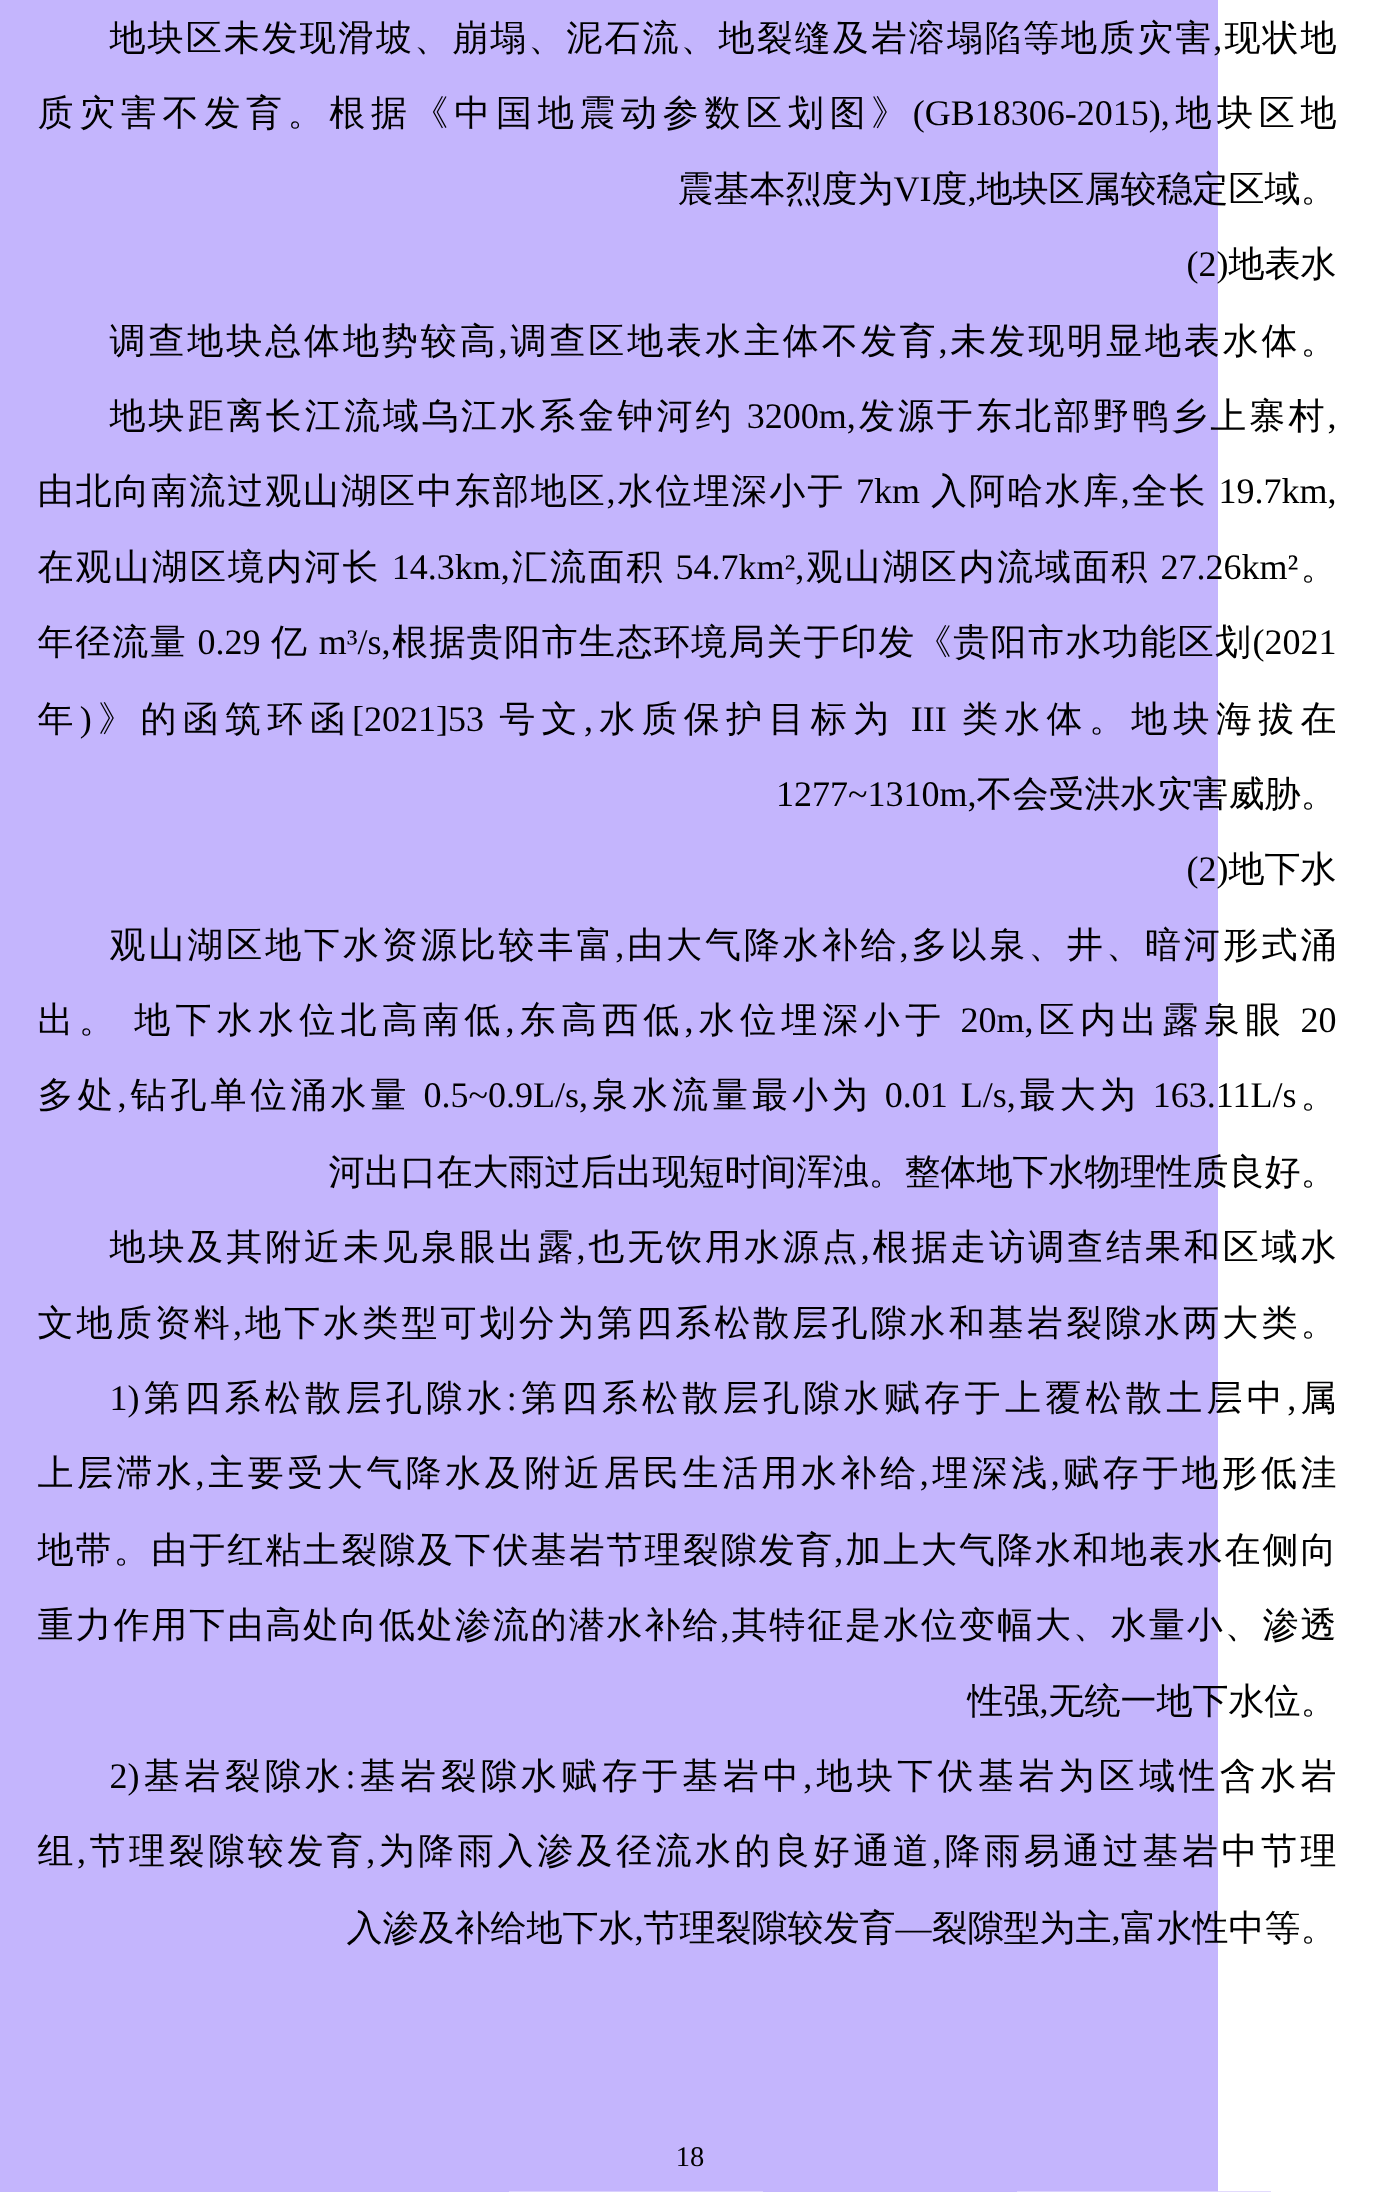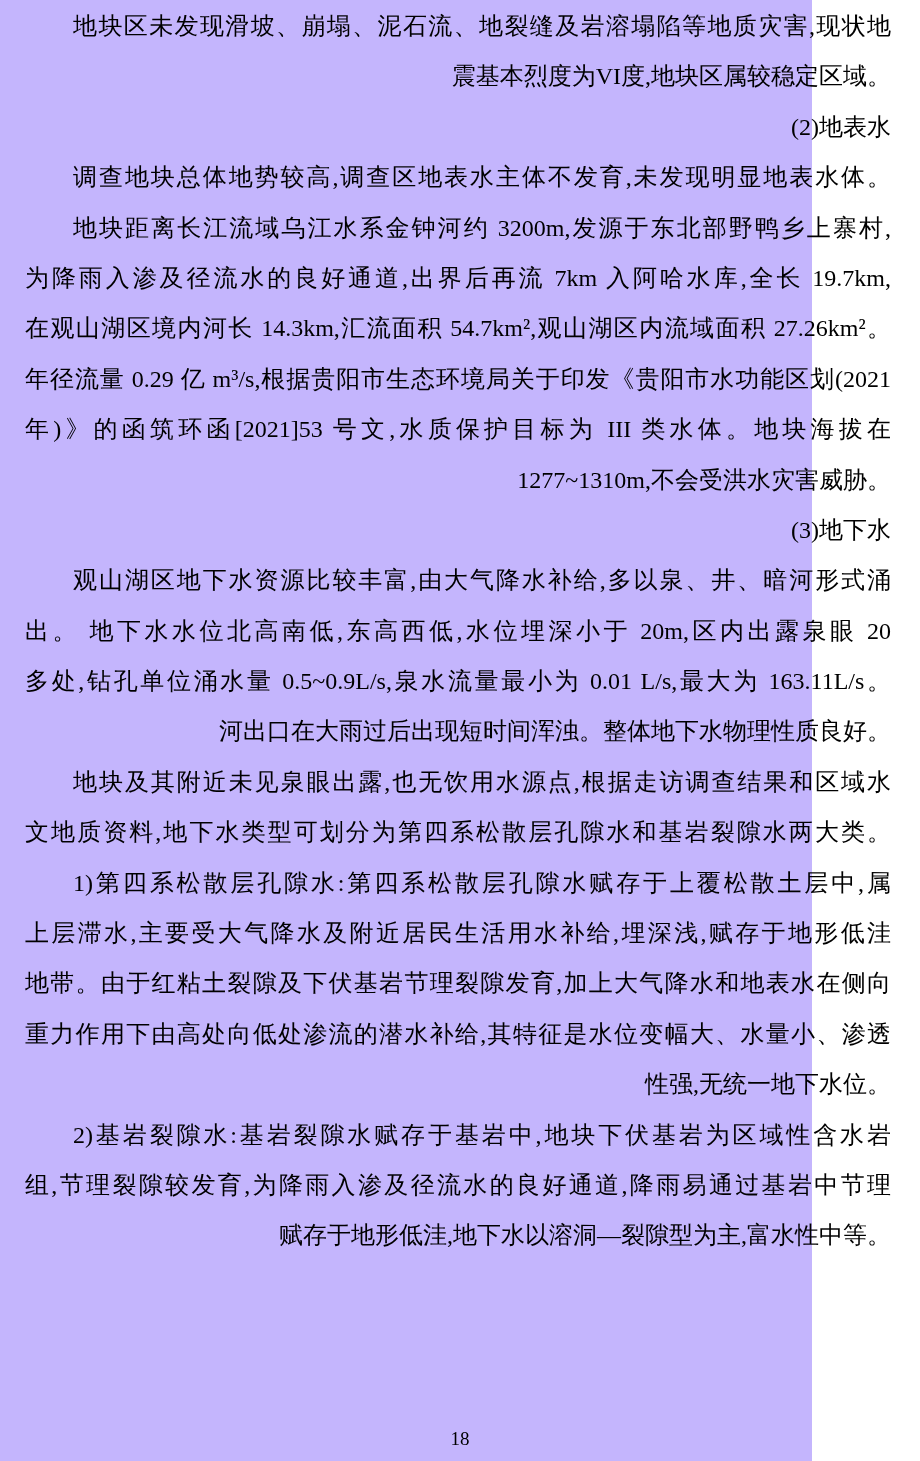--- a/index.html
+++ b/index.html
@@ -51,39 +51,40 @@
     font-size: 19px;
     line-height: 34px;
   }
 </style>
 </head>
 <body>
 
 <div class="page">
   <div class="text-area">
       <div class="line indent fill">地块区未发现滑坡、崩塌、泥石流、地裂缝及岩溶塌陷等地质灾害,现状地</div>
+      <div class="line fill">质灾害不发育。根据《中国地震动参数区划图》(GB18306-2015),地块区地</div>
       <div class="line">震基本烈度为VI度,地块区属较稳定区域。</div>
       <div class="line indent">(2)地表水</div>
       <div class="line indent fill">调查地块总体地势较高,调查区地表水主体不发育,未发现明显地表水体。</div>
       <div class="line indent fill">地块距离长江流域乌江水系金钟河约 3200m,发源于东北部野鸭乡上寨村,</div>
-      <div class="line fill">为降雨入渗及径流水的良好通道,出界后再流 7km 入阿哈水库,全长 19.7km,</div>
+      <div class="line fill">由北向南流过观山湖区中东部地区,水位埋深小于 7km 入阿哈水库,全长 19.7km,</div>
       <div class="line fill">在观山湖区境内河长 14.3km,汇流面积 54.7km²,观山湖区内流域面积 27.26km²。</div>
       <div class="line fill">年径流量 0.29 亿 m³/s,根据贵阳市生态环境局关于印发《贵阳市水功能区划(2021</div>
       <div class="line fill">年)》的函筑环函[2021]53 号文,水质保护目标为 III 类水体。地块海拔在</div>
       <div class="line">1277~1310m,不会受洪水灾害威胁。</div>
-      <div class="line indent">(3)地下水</div>
+      <div class="line indent">(2)地下水</div>
       <div class="line indent fill">观山湖区地下水资源比较丰富,由大气降水补给,多以泉、井、暗河形式涌</div>
       <div class="line fill">出。 地下水水位北高南低,东高西低,水位埋深小于 20m,区内出露泉眼 20</div>
       <div class="line fill">多处,钻孔单位涌水量 0.5~0.9L/s,泉水流量最小为 0.01 L/s,最大为 163.11L/s。</div>
       <div class="line">河出口在大雨过后出现短时间浑浊。整体地下水物理性质良好。</div>
       <div class="line indent fill">地块及其附近未见泉眼出露,也无饮用水源点,根据走访调查结果和区域水</div>
       <div class="line fill">文地质资料,地下水类型可划分为第四系松散层孔隙水和基岩裂隙水两大类。</div>
       <div class="line indent fill">1)第四系松散层孔隙水:第四系松散层孔隙水赋存于上覆松散土层中,属</div>
       <div class="line fill">上层滞水,主要受大气降水及附近居民生活用水补给,埋深浅,赋存于地形低洼</div>
       <div class="line fill">地带。由于红粘土裂隙及下伏基岩节理裂隙发育,加上大气降水和地表水在侧向</div>
       <div class="line fill">重力作用下由高处向低处渗流的潜水补给,其特征是水位变幅大、水量小、渗透</div>
       <div class="line">性强,无统一地下水位。</div>
       <div class="line indent fill">2)基岩裂隙水:基岩裂隙水赋存于基岩中,地块下伏基岩为区域性含水岩</div>
       <div class="line fill">组,节理裂隙较发育,为降雨入渗及径流水的良好通道,降雨易通过基岩中节理</div>
-      <div class="line">赋存于地形低洼,地下水以溶洞—裂隙型为主,富水性中等。</div>
+      <div class="line">入渗及补给地下水,节理裂隙较发育—裂隙型为主,富水性中等。</div>
     </div>
   <div class="footer">18</div>
 </div>
 
 </body></html>

